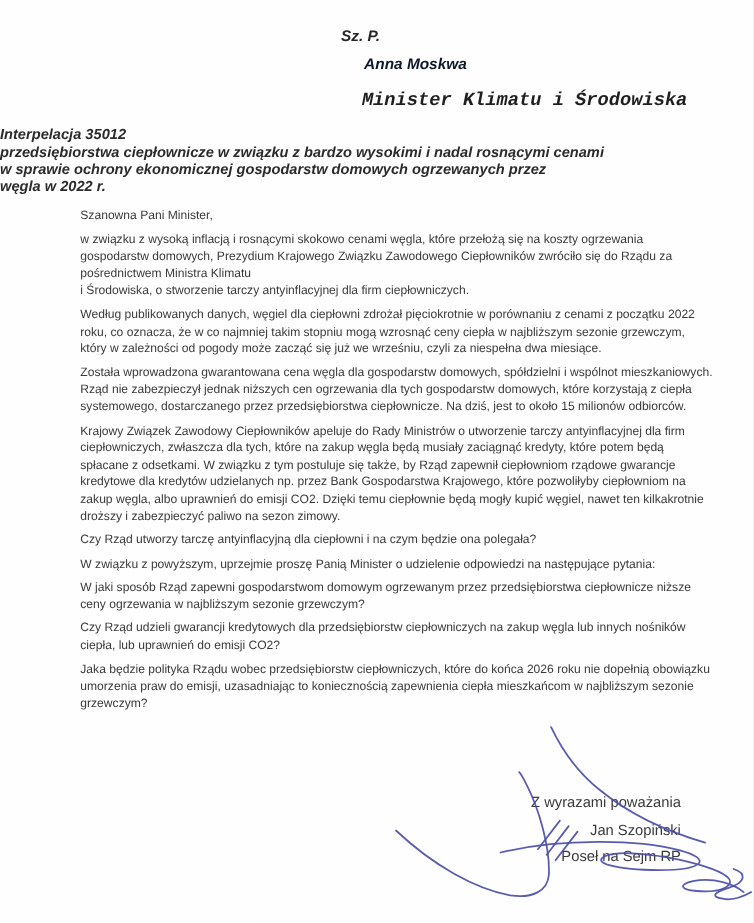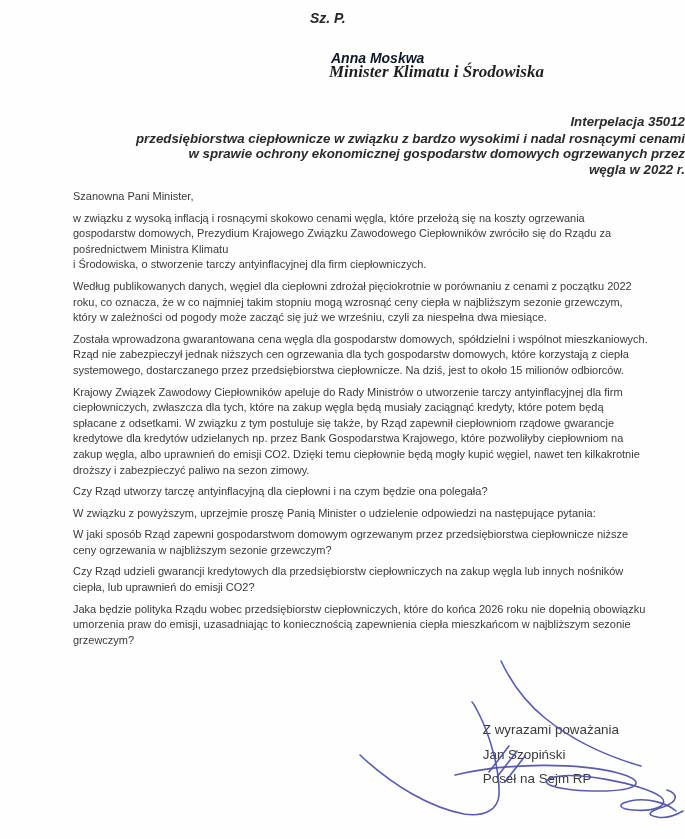--- a/index.html
+++ b/index.html
@@ -6,50 +6,50 @@
   .letter{
     position:relative;
     width:685px;height:839px;
     margin:0 auto;
     background:#fefefe;
     font-family:"Liberation Sans","DejaVu Sans",sans-serif;
     color:#3a3a3a;
     overflow:hidden;
   }
   .salutation{
-    position:absolute;left:310px;top:10px;
+    position:absolute;left:310px;top:24px;
     font-size:14px;font-weight:bold;font-style:italic;color:#262626;
   }
   .addressee-name{
     position:absolute;left:331px;top:50px;
     font-size:14px;font-weight:bold;font-style:italic;color:#0f172a;
   }
   .addressee-title{
-    position:absolute;left:329px;top:62px;
-    font-family:Liberation Serif, serif;
+    position:absolute;left:329px;top:82px;
+    font-family:Liberation Mono, monospace;
     font-size:17px;font-weight:bold;font-style:italic;color:#1f1f1f;
   }
   .heading{
     position:absolute;left:0;right:0;top:114px;
-    text-align:right;
+    text-align:left;
     font-size:13.3px;font-weight:bold;font-style:italic;
     line-height:15.5px;color:#2b2b2b;
   }
   .heading .number{margin-bottom:1px;}
   .body-text{
     position:absolute;left:73px;top:189px;width:576px;
     font-size:11px;line-height:15.6px;
   }
   .body-text p{
     margin:0 0 6px 0;
     white-space:pre-wrap;
   }
   .closing{
     position:absolute;right:66px;top:722px;
-    font-size:13.4px;line-height:15.5px;
+    text-align:right;font-size:13.4px;line-height:15.5px;
   }
   .closing .valediction{margin-bottom:9px;}
   .closing .signer-name{margin-bottom:9px;}
   .signature-svg{
     position:absolute;left:0;top:0;width:685px;height:839px;
     pointer-events:none;
   }
   .signature-svg path{
     fill:none;stroke-width:1.6;
     stroke-linecap:round;stroke-linejoin:round;opacity:.92;

